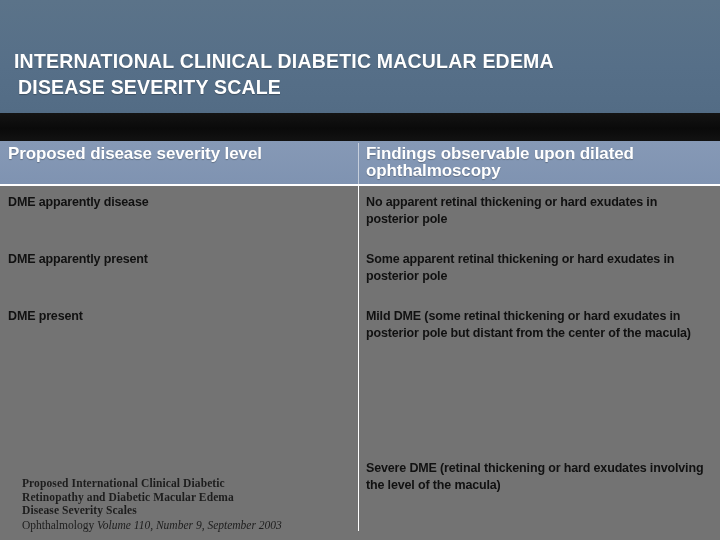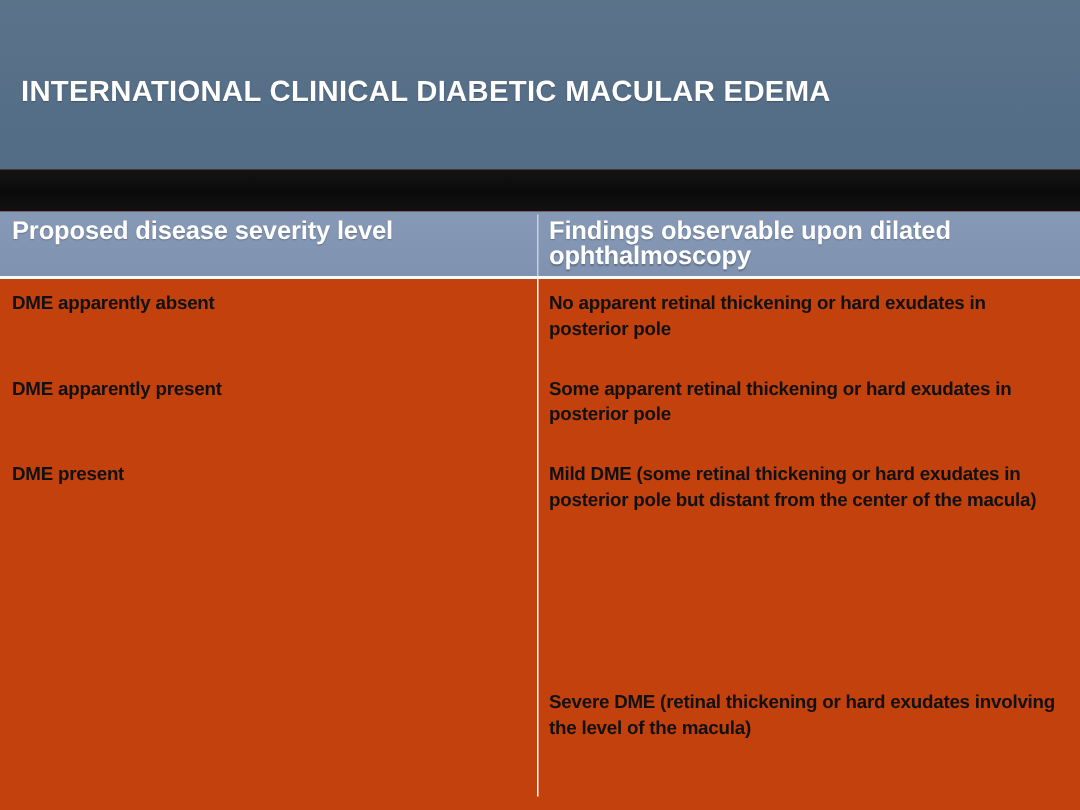--- a/index.html
+++ b/index.html
@@ -11,21 +11,21 @@
     height: 540px;
     overflow: hidden;
     background: #d8dbe2;
     font-family: "Liberation Sans", sans-serif;
     -webkit-font-smoothing: antialiased;
   }
   .slide {
     position: relative;
     width: 720px;
     height: 540px;
-    background: #c2410c;
+    background: #737373;
   }
 
   
   .title-banner {
     position: absolute;
     left: 0;
     top: 0;
     width: 720px;
     height: 113px;
     background: #566f88;
@@ -163,39 +163,46 @@
   }
 </style>
 </head>
 <body>
 
 <div class="slide">
 
   <div class="title-banner">
     <div class="title-text">
       <span>International Clinical Diabetic Macular Edema</span>
+      <span class="title-line2">Disease Severity Scale</span>
     </div>
   </div>
 
   <div class="black-bar"></div>
 
   <div class="table">
 
     <div class="table-head">
       <div class="th th-left">Proposed disease severity level</div>
       <div class="th th-right">Findings observable upon  dilated ophthalmoscopy</div>
       <div class="head-divider"></div>
     </div>
     <div class="head-underline"></div>
     <div class="body-divider"></div>
 
-    <div class="cell cell-left lrow-0">DME apparently absent</div>
+    <div class="cell cell-left lrow-0">DME apparently disease</div>
     <div class="cell cell-left lrow-1">DME apparently present</div>
     <div class="cell cell-left lrow-2">DME present</div>
 
     <div class="cell cell-right rrow-0">No apparent retinal thickening or hard exudates in posterior pole</div>
     <div class="cell cell-right rrow-1">Some apparent retinal thickening or hard exudates in posterior pole</div>
     <div class="cell cell-right rrow-2">Mild DME (some retinal thickening or hard exudates in posterior pole but distant from the center of the macula)</div>
     <div class="cell cell-right rrow-4">Severe DME (retinal thickening or hard exudates involving the level of the macula)</div>
   </div>
 
+  <div class="citation">
+    <span class="cite-bold">Proposed International Clinical Diabetic</span>
+    <span class="cite-bold">Retinopathy and Diabetic Macular Edema</span>
+    <span class="cite-bold">Disease Severity Scales</span>
+    <span class="cite-journal-line"><span>Ophthalmology </span><span class="cite-italic">Volume 110, Number 9, September 2003</span></span>
+  </div>
 
 </div>
 
 </body></html>

